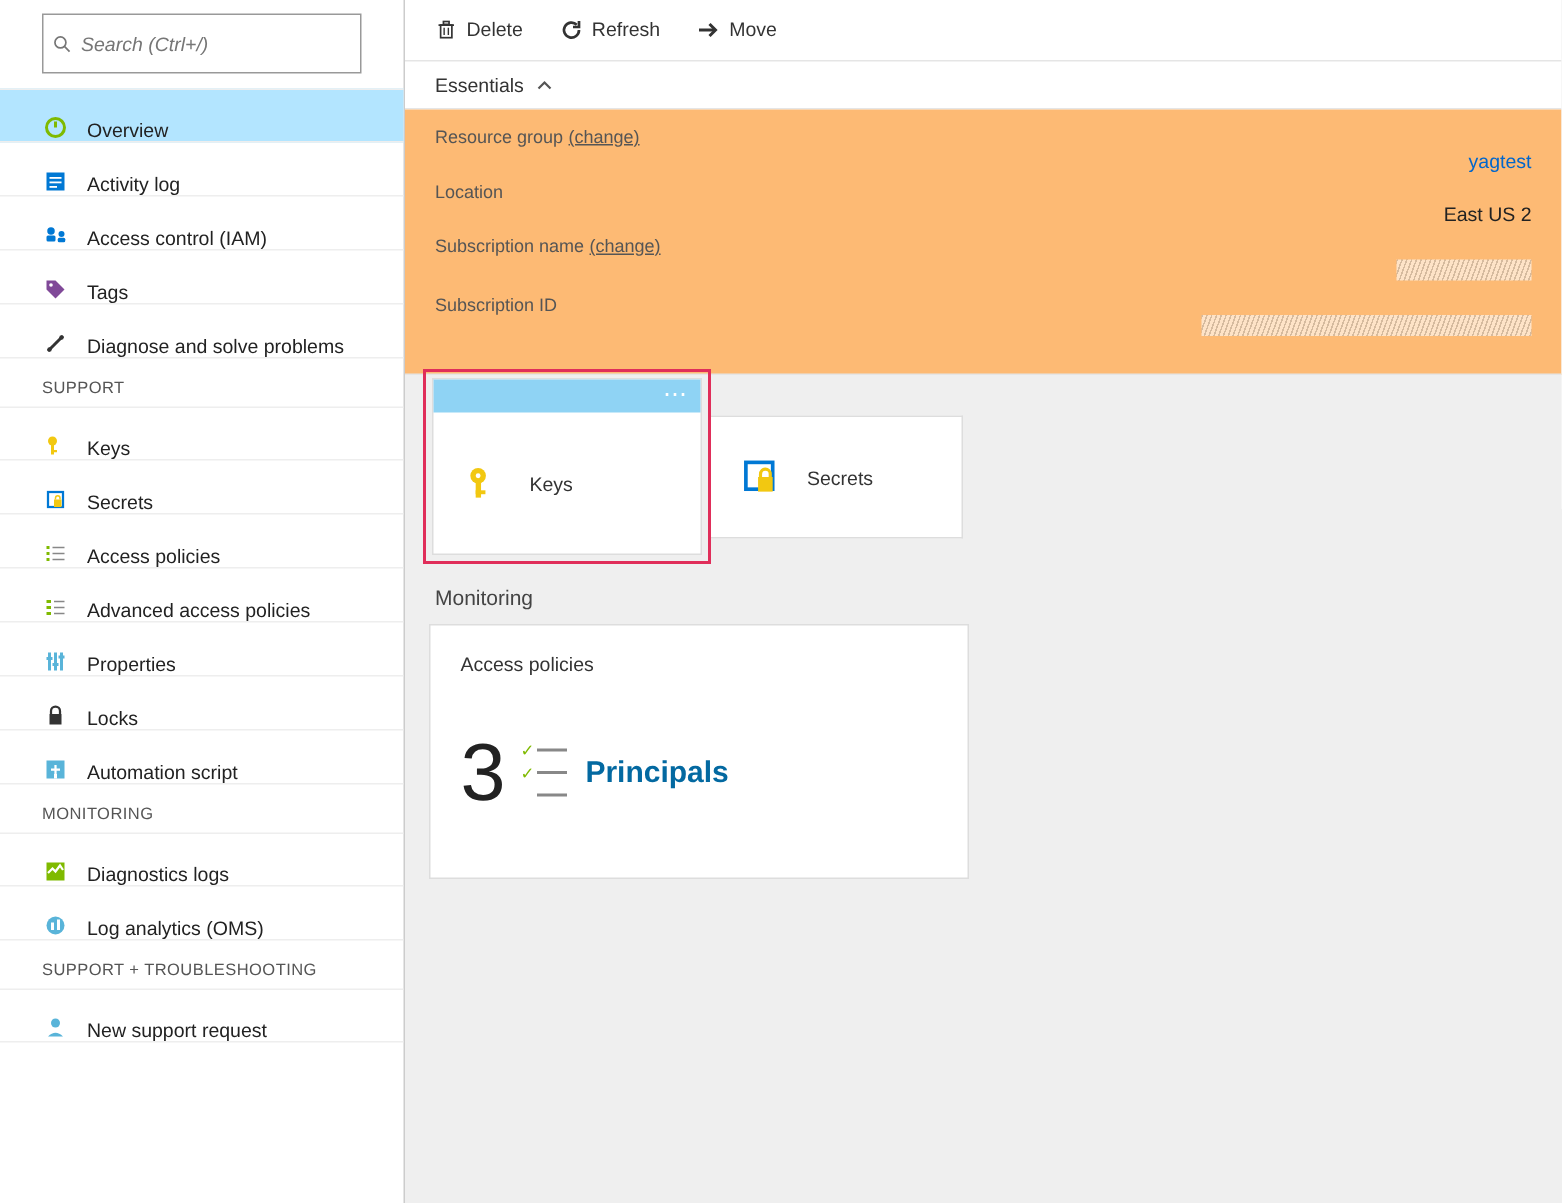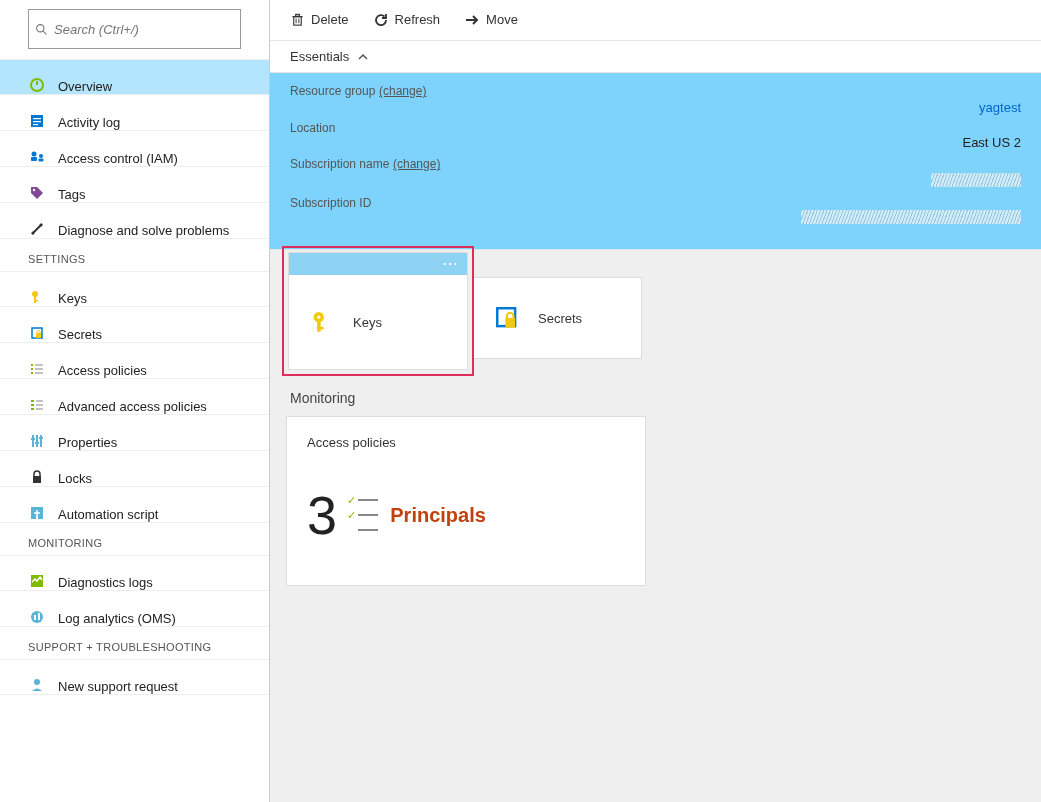--- a/index.html
+++ b/index.html
@@ -16,21 +16,21 @@
 .side-item.active { background: #b3e5ff; }
 .side-item .icon { width: 18px; height: 18px; margin-right: 12px; display: flex; align-items: center; justify-content: center; }
 .side-item span.label { color: #222; }
 
 
 .main { flex: 1; display: flex; flex-direction: column; }
 .toolbar { height: 40px; display: flex; align-items: center; padding: 0 20px; gap: 24px; border-bottom: 1px solid #fff; }
 .tool-btn { display: flex; align-items: center; gap: 6px; color: #333; cursor: pointer; font-size: 13px; }
 .essentials-header { display: flex; align-items: center; padding: 8px 20px; border-top: 1px solid #e5e5e5; border-bottom: 1px solid #e5e5e5; cursor: pointer; }
 .essentials-header .chev { margin-left: 8px; }
-.essentials-body { padding: 10px 20px 16px 20px; background: #7dd3fc; border-bottom: 1px solid #e5e5e5; }
+.essentials-body { padding: 10px 20px 16px 20px; background: #fdba74; border-bottom: 1px solid #e5e5e5; }
 .ess-row { margin-bottom: 2px; }
 .ess-label { font-size: 12px; color: #555; }
 .ess-value { font-size: 13px; color: #222; margin-bottom: 6px; text-align: right; }
 .ess-value.link { color: #0066cc; }
 .redacted { display: inline-block; width: 220px; height: 14px; background: repeating-linear-gradient(110deg, #bbb, #bbb 1px, #fff 1px, #fff 3px); opacity: 0.6; }
 .redacted.short { width: 90px; }
 
 .content-area { background: #efefef; padding: 0 16px 20px 16px; flex: 1; }
 .tiles-row { display: flex; gap: 0; }
 .tile-highlight { border: 2px solid #e02e5a; padding: 4px; margin-top: -4px; margin-left: -4px; }
@@ -41,21 +41,21 @@
 .tile-body .t-icon { width: 26px; height: 26px; display: flex; align-items: center; justify-content: center; }
 .section-title { font-size: 14px; color: #444; margin: 14px 0 10px 4px; }
 .policies-tile { background: #fff; border: 1px solid #ddd; width: 360px; height: 170px; padding: 18px 20px; }
 .policies-tile .pt-title { font-size: 13px; color: #333; margin-bottom: 34px; }
 .principals-row { display: flex; align-items: center; gap: 10px; }
 .big-num { font-size: 54px; font-weight: 300; color: #222; }
 .checklist { display: flex; flex-direction: column; gap: 2px; }
 .check-line { display: flex; align-items: center; }
 .check-mark { color: #7fba00; font-size: 11px; margin-right: 2px; }
 .check-bar { width: 20px; height: 2px; background: #888; }
-.princ-label { font-size: 20px; font-weight: 600; color: #c2410c; margin-left: 2px; }
+.princ-label { font-size: 20px; font-weight: 600; color: #0369a1; margin-left: 2px; }
 
 svg { display: block; }
 </style>
 </head>
 <body>
 
 <div class="layout">
 
   <div class="sidebar">
     <div class="search-box">
@@ -112,21 +112,21 @@
       <span class="icon">
           <svg width="16" height="16" viewBox="0 0 16 16">
             <path d="M3 13 L9 7 M13 3 L7 9" stroke="#333" stroke-width="2"></path>
             <circle cx="4" cy="12" r="1.5" fill="#333"></circle>
             <circle cx="12" cy="4" r="1.5" fill="#333"></circle>
           </svg>
         </span>
       <span class="label">Diagnose and solve problems</span>
     </div>
 
-    <div class="side-section-title">SETTINGS</div>
+    <div class="side-section-title">SUPPORT</div>
     <div class="side-item first-general">
       <span class="icon">
           <svg width="16" height="16" viewBox="0 0 16 16">
             <circle cx="6" cy="5" r="3" fill="#f2c811"></circle>
             <rect x="5" y="7" width="2" height="7" fill="#f2c811"></rect>
             <rect x="5" y="11" width="4" height="1.5" fill="#f2c811"></rect>
           </svg>
         </span>
       <span class="label">Keys</span>
     </div>

